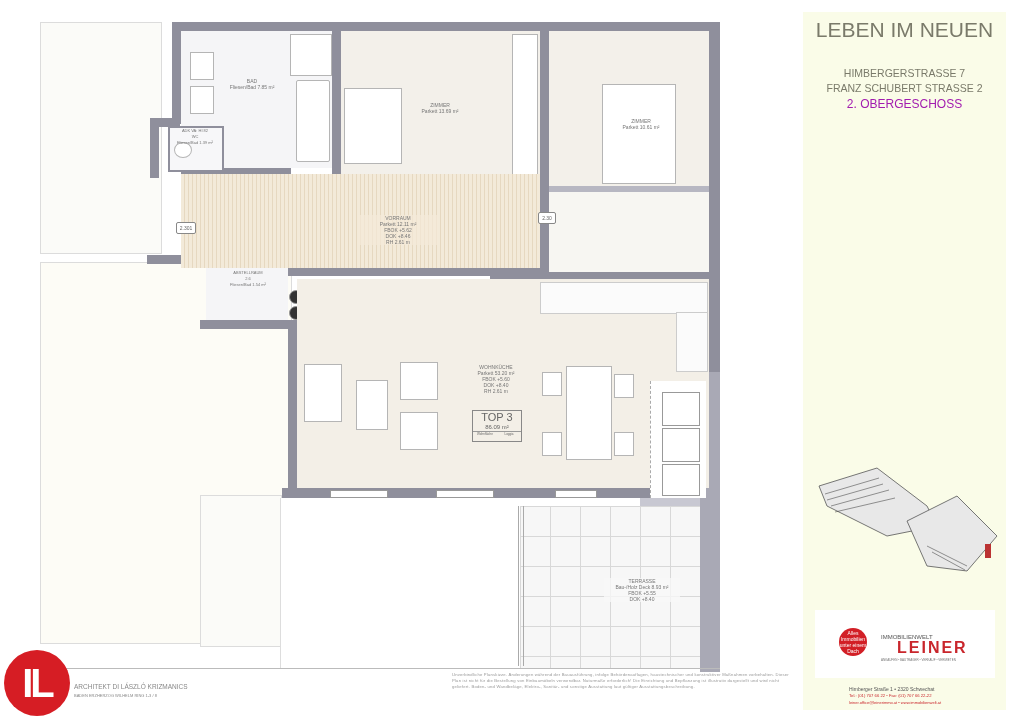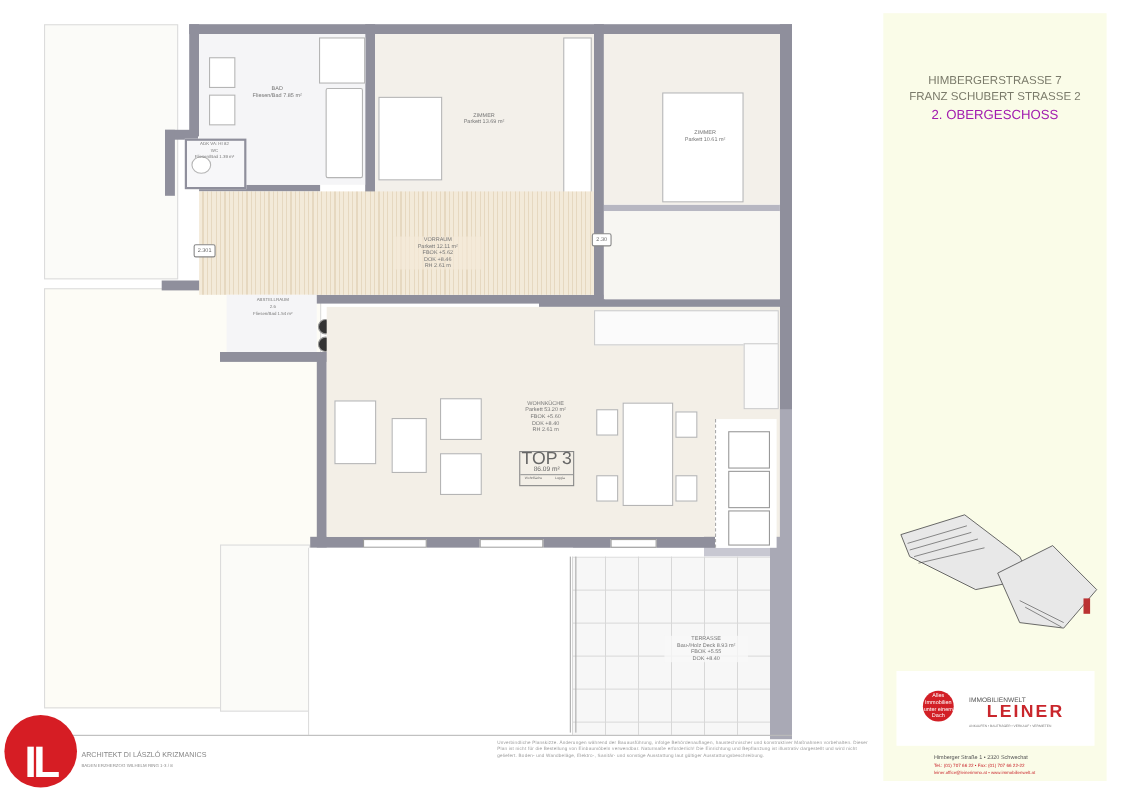--- a/index.html
+++ b/index.html
@@ -16,21 +16,21 @@
     background-image:linear-gradient(#d8d8d8 1px,transparent 1px),linear-gradient(90deg,#d8d8d8 1px,transparent 1px);
     background-size:30px 30px;}
   .furn{position:absolute;border:1px solid #b5b5b5;background:#fff;}
   .circle-tag{position:absolute;border:1px solid #888;border-radius:50%;font-size:5px;color:#666;display:flex;align-items:center;justify-content:center;background:#fff;}
   .win{position:absolute;background:#fff;border:1px solid #999;}
   
   #panel{position:absolute;left:803px;top:12px;width:203px;height:698px;background:#fafce8;}
   .t1{position:absolute;left:0;width:203px;text-align:center;color:#7a7a6a;}
   #logo-box{position:absolute;left:12px;top:598px;width:180px;height:68px;background:#fff;}
   #leiner-circle{position:absolute;left:36px;top:616px;width:28px;height:28px;border-radius:50%;background:#d21f26;color:#fff;font-size:5px;text-align:center;line-height:6px;display:flex;align-items:center;justify-content:center;}
-  #il-logo{position:absolute;left:4px;top:650px;width:66px;height:66px;border-radius:50%;background:#d61d24;color:#fff;font-weight:bold;font-size:40px;display:flex;align-items:flex-end;justify-content:center;letter-spacing:-3px;}
+  #il-logo{position:absolute;left:4px;top:650px;width:66px;height:66px;border-radius:50%;background:#d61d24;color:#fff;font-weight:bold;font-size:40px;display:flex;align-items:center;justify-content:center;letter-spacing:-3px;}
 </style>
 </head>
 <body>
 
 <div id="plan">
 
   <div class="ghost" style="left:40px;top:22px;width:120px;height:230px;"></div>
   <div class="ghost" style="left:40px;top:262px;width:250px;height:380px;background:#fdfcf6;"></div>
   <div class="ghost" style="left:200px;top:495px;width:80px;height:150px;"></div>
 
@@ -124,21 +124,21 @@
   <div class="furn" style="left:614px;top:432px;width:18px;height:22px;"></div>
   <div class="room-label" style="left:456px;top:364px;width:80px;">
     <div>WOHNKÜCHE</div>
     <div>Parkett 53.20 m²</div>
     <div>FBOK +5.60</div>
     <div>DOK +8.40</div>
     <div>RH 2.61 m</div>
   </div>
 
   <div class="abs" style="left:472px;top:410px;width:48px;height:30px;border:1px solid #888;background:#f3efe7;text-align:center;color:#666;">
-    <div style="font-size:16px;line-height:13px;">TOP 3</div>
+    <div style="font-size:11px;line-height:13px;">TOP 3</div>
     <div style="font-size:6px;line-height:7px;">86.09 m²</div>
     <div style="display:flex;font-size:3px;border-top:1px solid #999;">
       <span style="flex:1;">Wohnfläche</span>
       <span style="flex:1;">Loggia</span>
     </div>
   </div>
 
   <div class="abs" style="left:650px;top:381px;width:55px;height:117px;background:#fff;border-left:1px dashed #aaa;"></div>
   <div class="win" style="left:662px;top:392px;width:36px;height:32px;"></div>
   <div class="win" style="left:662px;top:428px;width:36px;height:32px;"></div>
@@ -169,20 +169,21 @@
 
 <div id="il-logo">
     <span>IL</span>
   </div>
 <div class="abs" style="left:74px;top:683px;width:180px;color:#888;">
   <div style="font-size:6.5px;">ARCHITEKT  DI LÁSZLÓ KRIZMANICS</div>
   <div style="font-size:4px;margin-top:3px;">BADEN  ERZHERZOG WILHELM RING 1-3 / 8</div>
 </div>
 
 <div id="panel">
+  <div class="t1" style="top:6px;font-size:21px;">LEBEN IM NEUEN</div>
   <div class="t1" style="top:55px;font-size:10.5px;">HIMBERGERSTRASSE 7</div>
   <div class="t1" style="top:70px;font-size:10.5px;">FRANZ SCHUBERT STRASSE 2</div>
   <div class="t1" style="top:85px;font-size:12px;color:#a21caf;">2. OBERGESCHOSS</div>
 
   <div class="abs" style="left:14px;top:454px;width:185px;height:110px;">
     <svg width="185" height="110" viewBox="0 0 185 110">
       <g stroke="#555" stroke-width="0.8" fill="#e8e8e8">
         <polygon points="2,20 60,2 110,40 120,60 70,70 10,40"></polygon>
         <polygon points="90,55 140,30 180,70 150,105 110,100"></polygon>
       </g>

